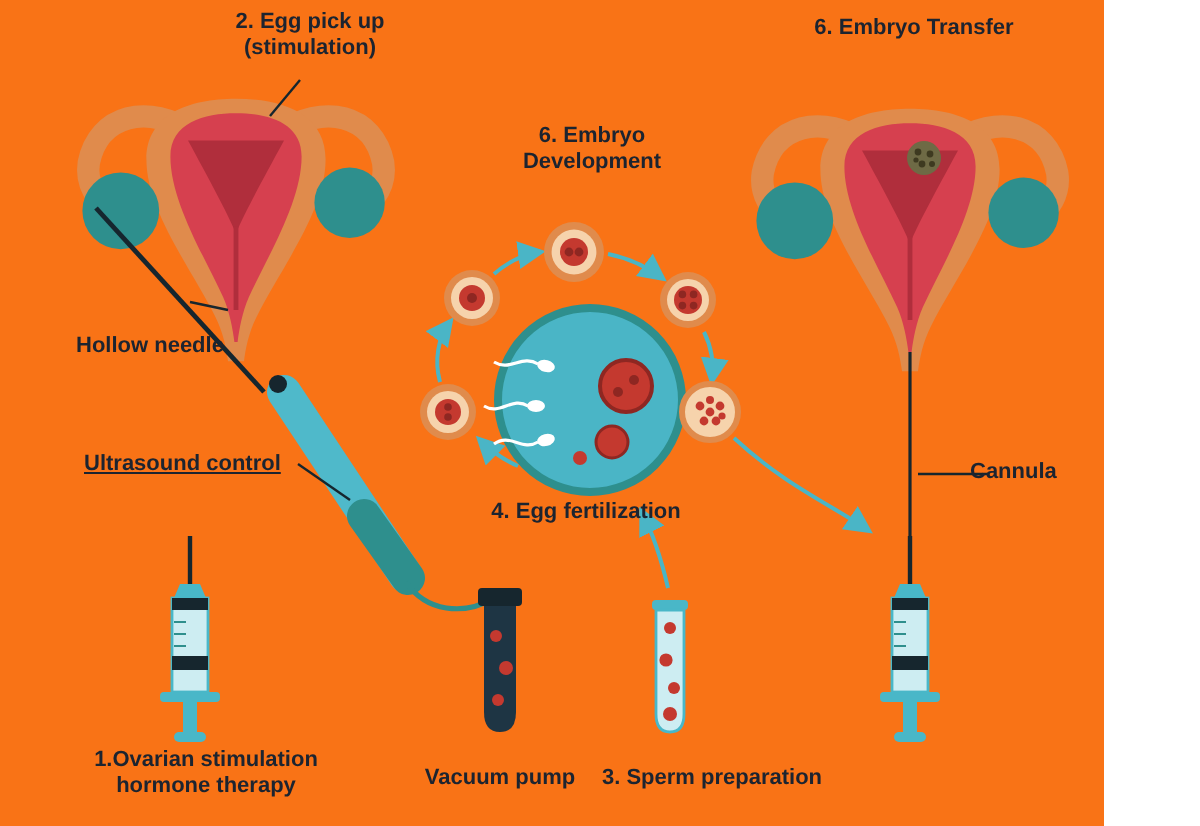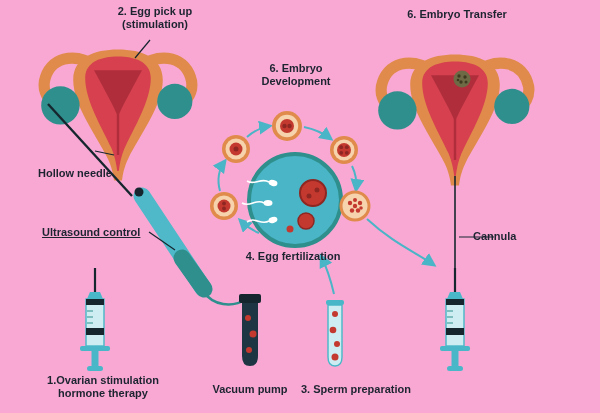--- a/index.html
+++ b/index.html
@@ -1,17 +1,17 @@
 <!DOCTYPE html>
 <html><head>
 <meta charset="utf-8">
 <style>
   html,body{margin:0;padding:0;background:#fff;}
   .stage{
-    position:relative;width:600px;height:413px;background:#f9a8d4;
+    position:relative;width:552px;height:413px;background:#f97316;
     font-family:"Liberation Sans",sans-serif;overflow:hidden;
   }
   .stage svg{position:absolute;left:0;top:0;}
   .lbl{
     position:absolute;font-size:11px;font-weight:600;color:#1c2430;
     line-height:13px;white-space:nowrap;
   }
   .center{transform:translateX(-50%);text-align:center;}
 </style>
 </head>
@@ -184,21 +184,21 @@
 
   <div class="lbl center" style="left:296px;top:62px;">
     <div>6. Embryo</div>
     <div>Development</div>
   </div>
 
   <div class="lbl" style="left:38px;top:149px;margin-top:18px;">Hollow needle</div>
 
   <div class="lbl" style="left:42px;top:226px;text-decoration:underline;">Ultrasound control</div>
 
-  <div class="lbl" style="left:473px;top:230px;">Cannula</div>
+  <div class="lbl" style="left:485px;top:230px;">Cannula</div>
 
   <div class="lbl center" style="left:293px;top:250px;">4. Egg fertilization</div>
 
   <div class="lbl center" style="left:103px;top:374px;">
     <div>1.Ovarian stimulation</div>
     <div>hormone therapy</div>
   </div>
 
   <div class="lbl center" style="left:250px;top:383px;">Vacuum pump</div>
 

